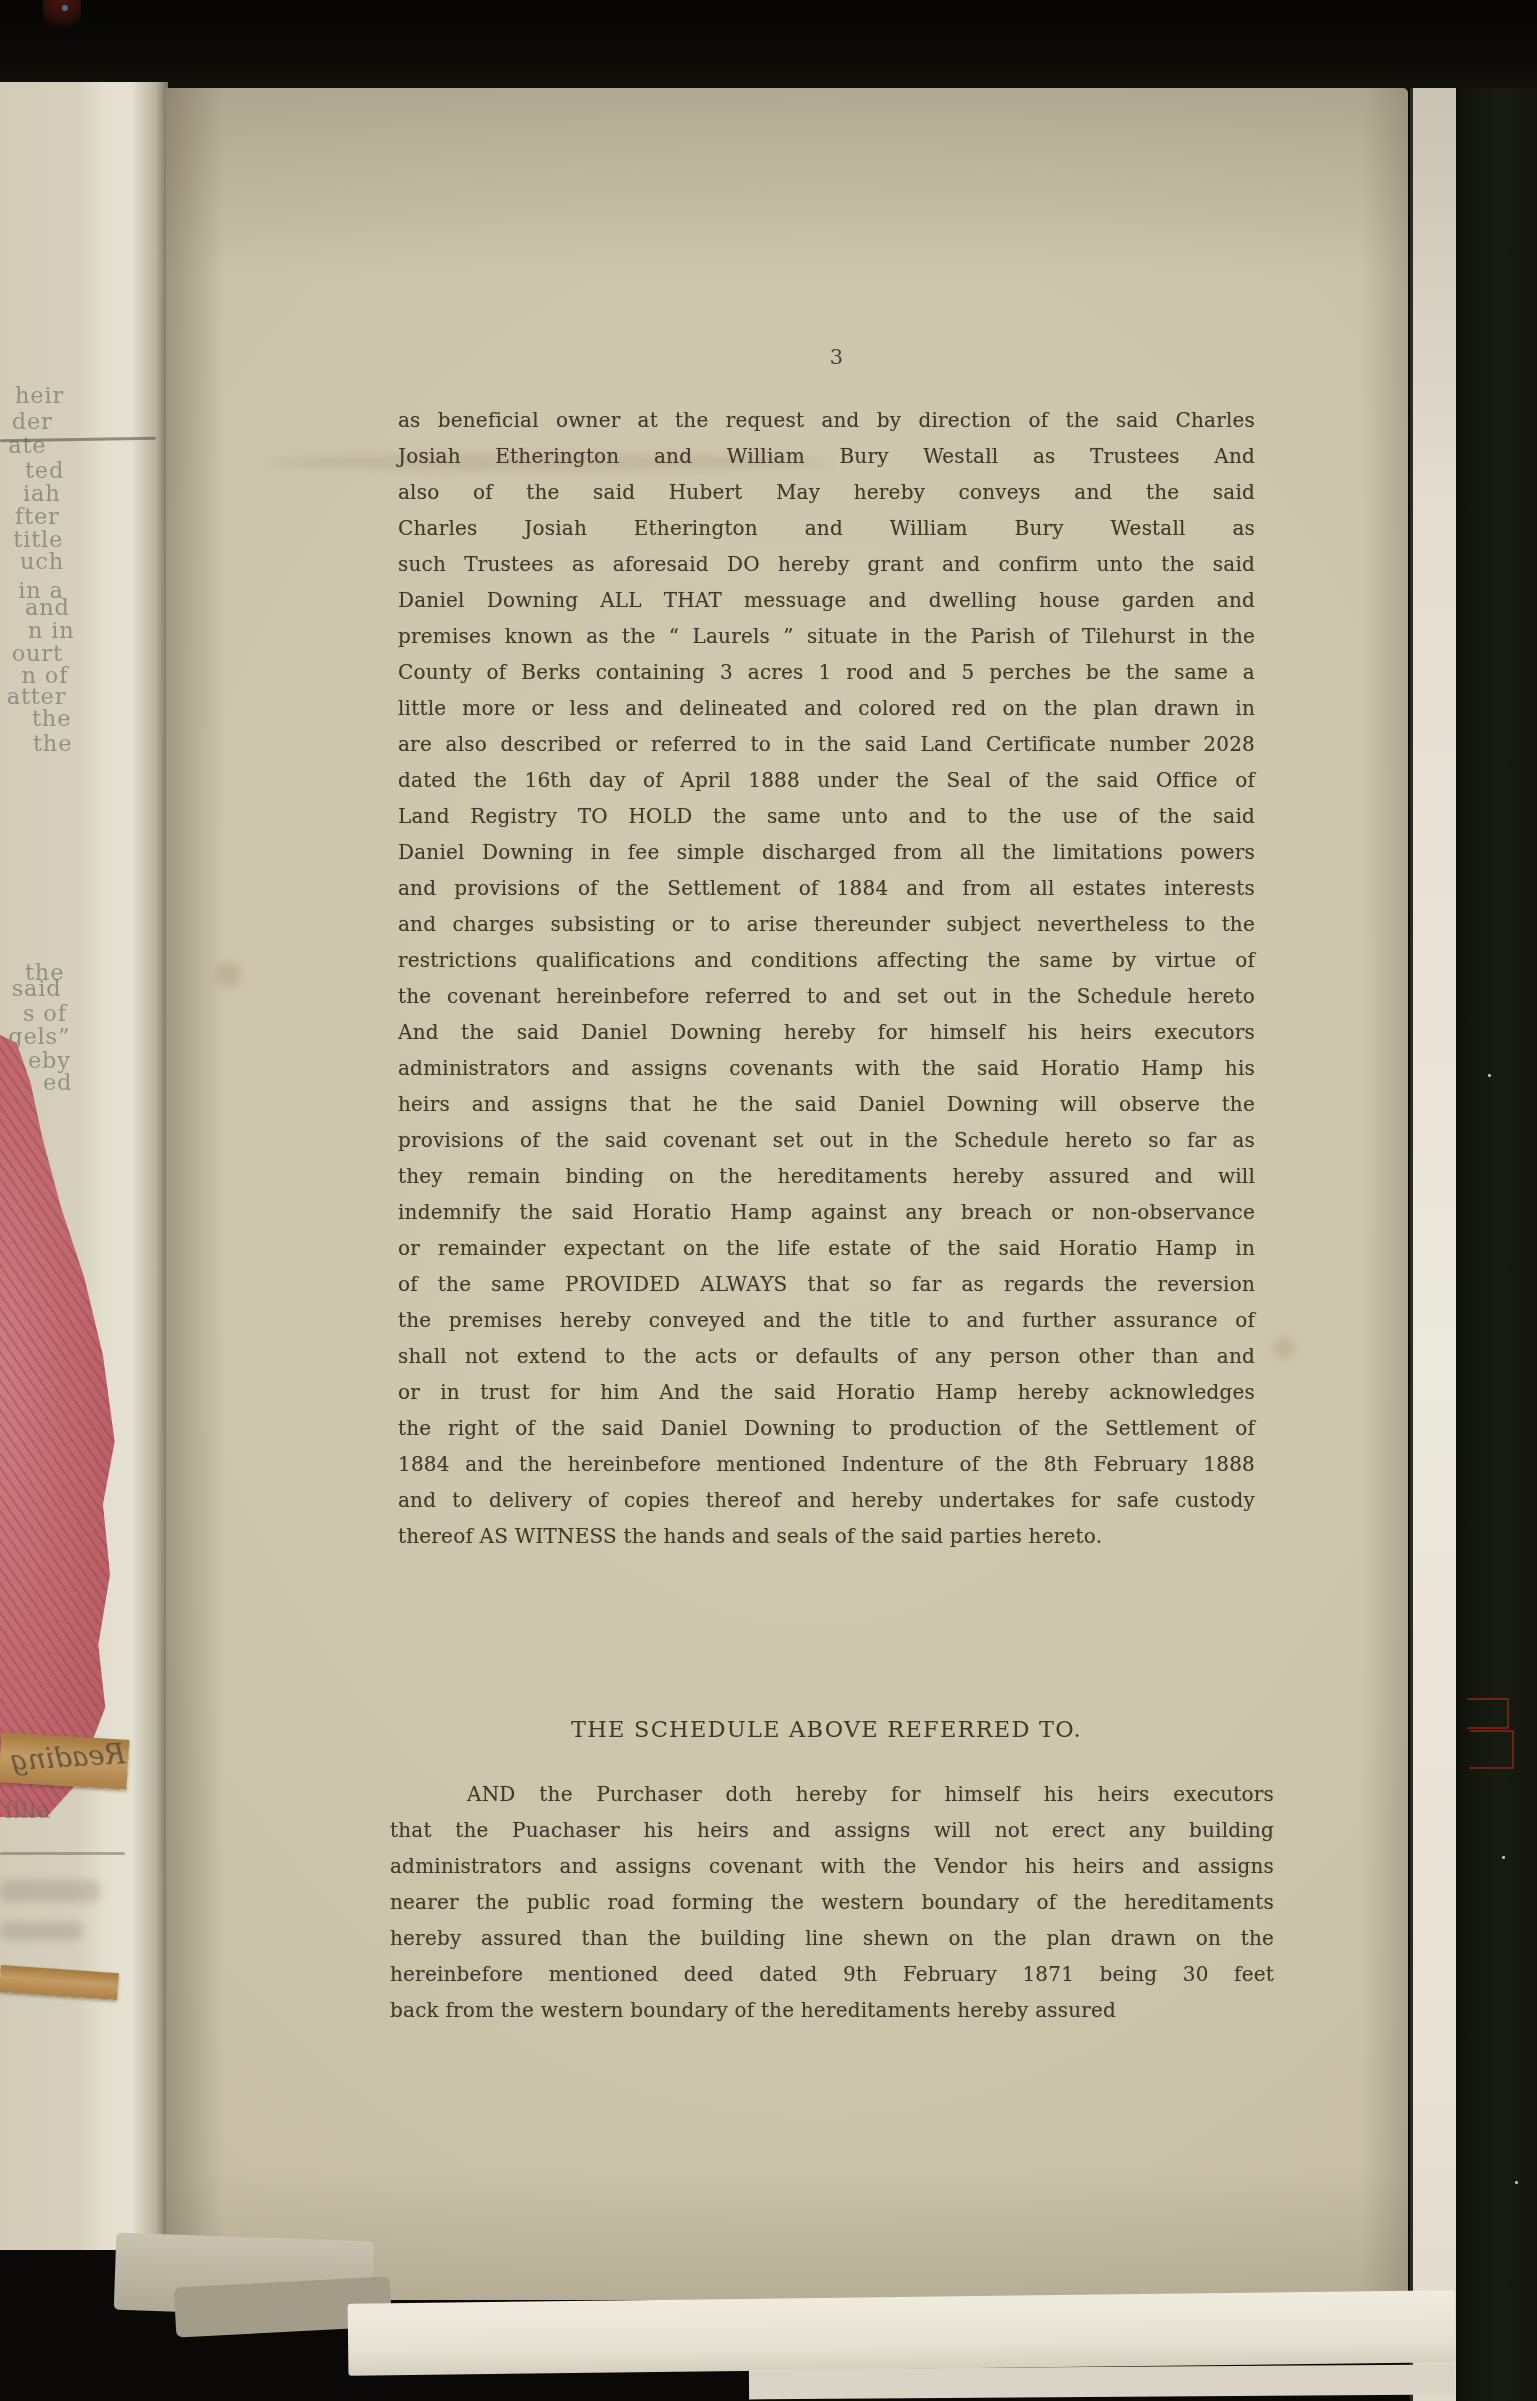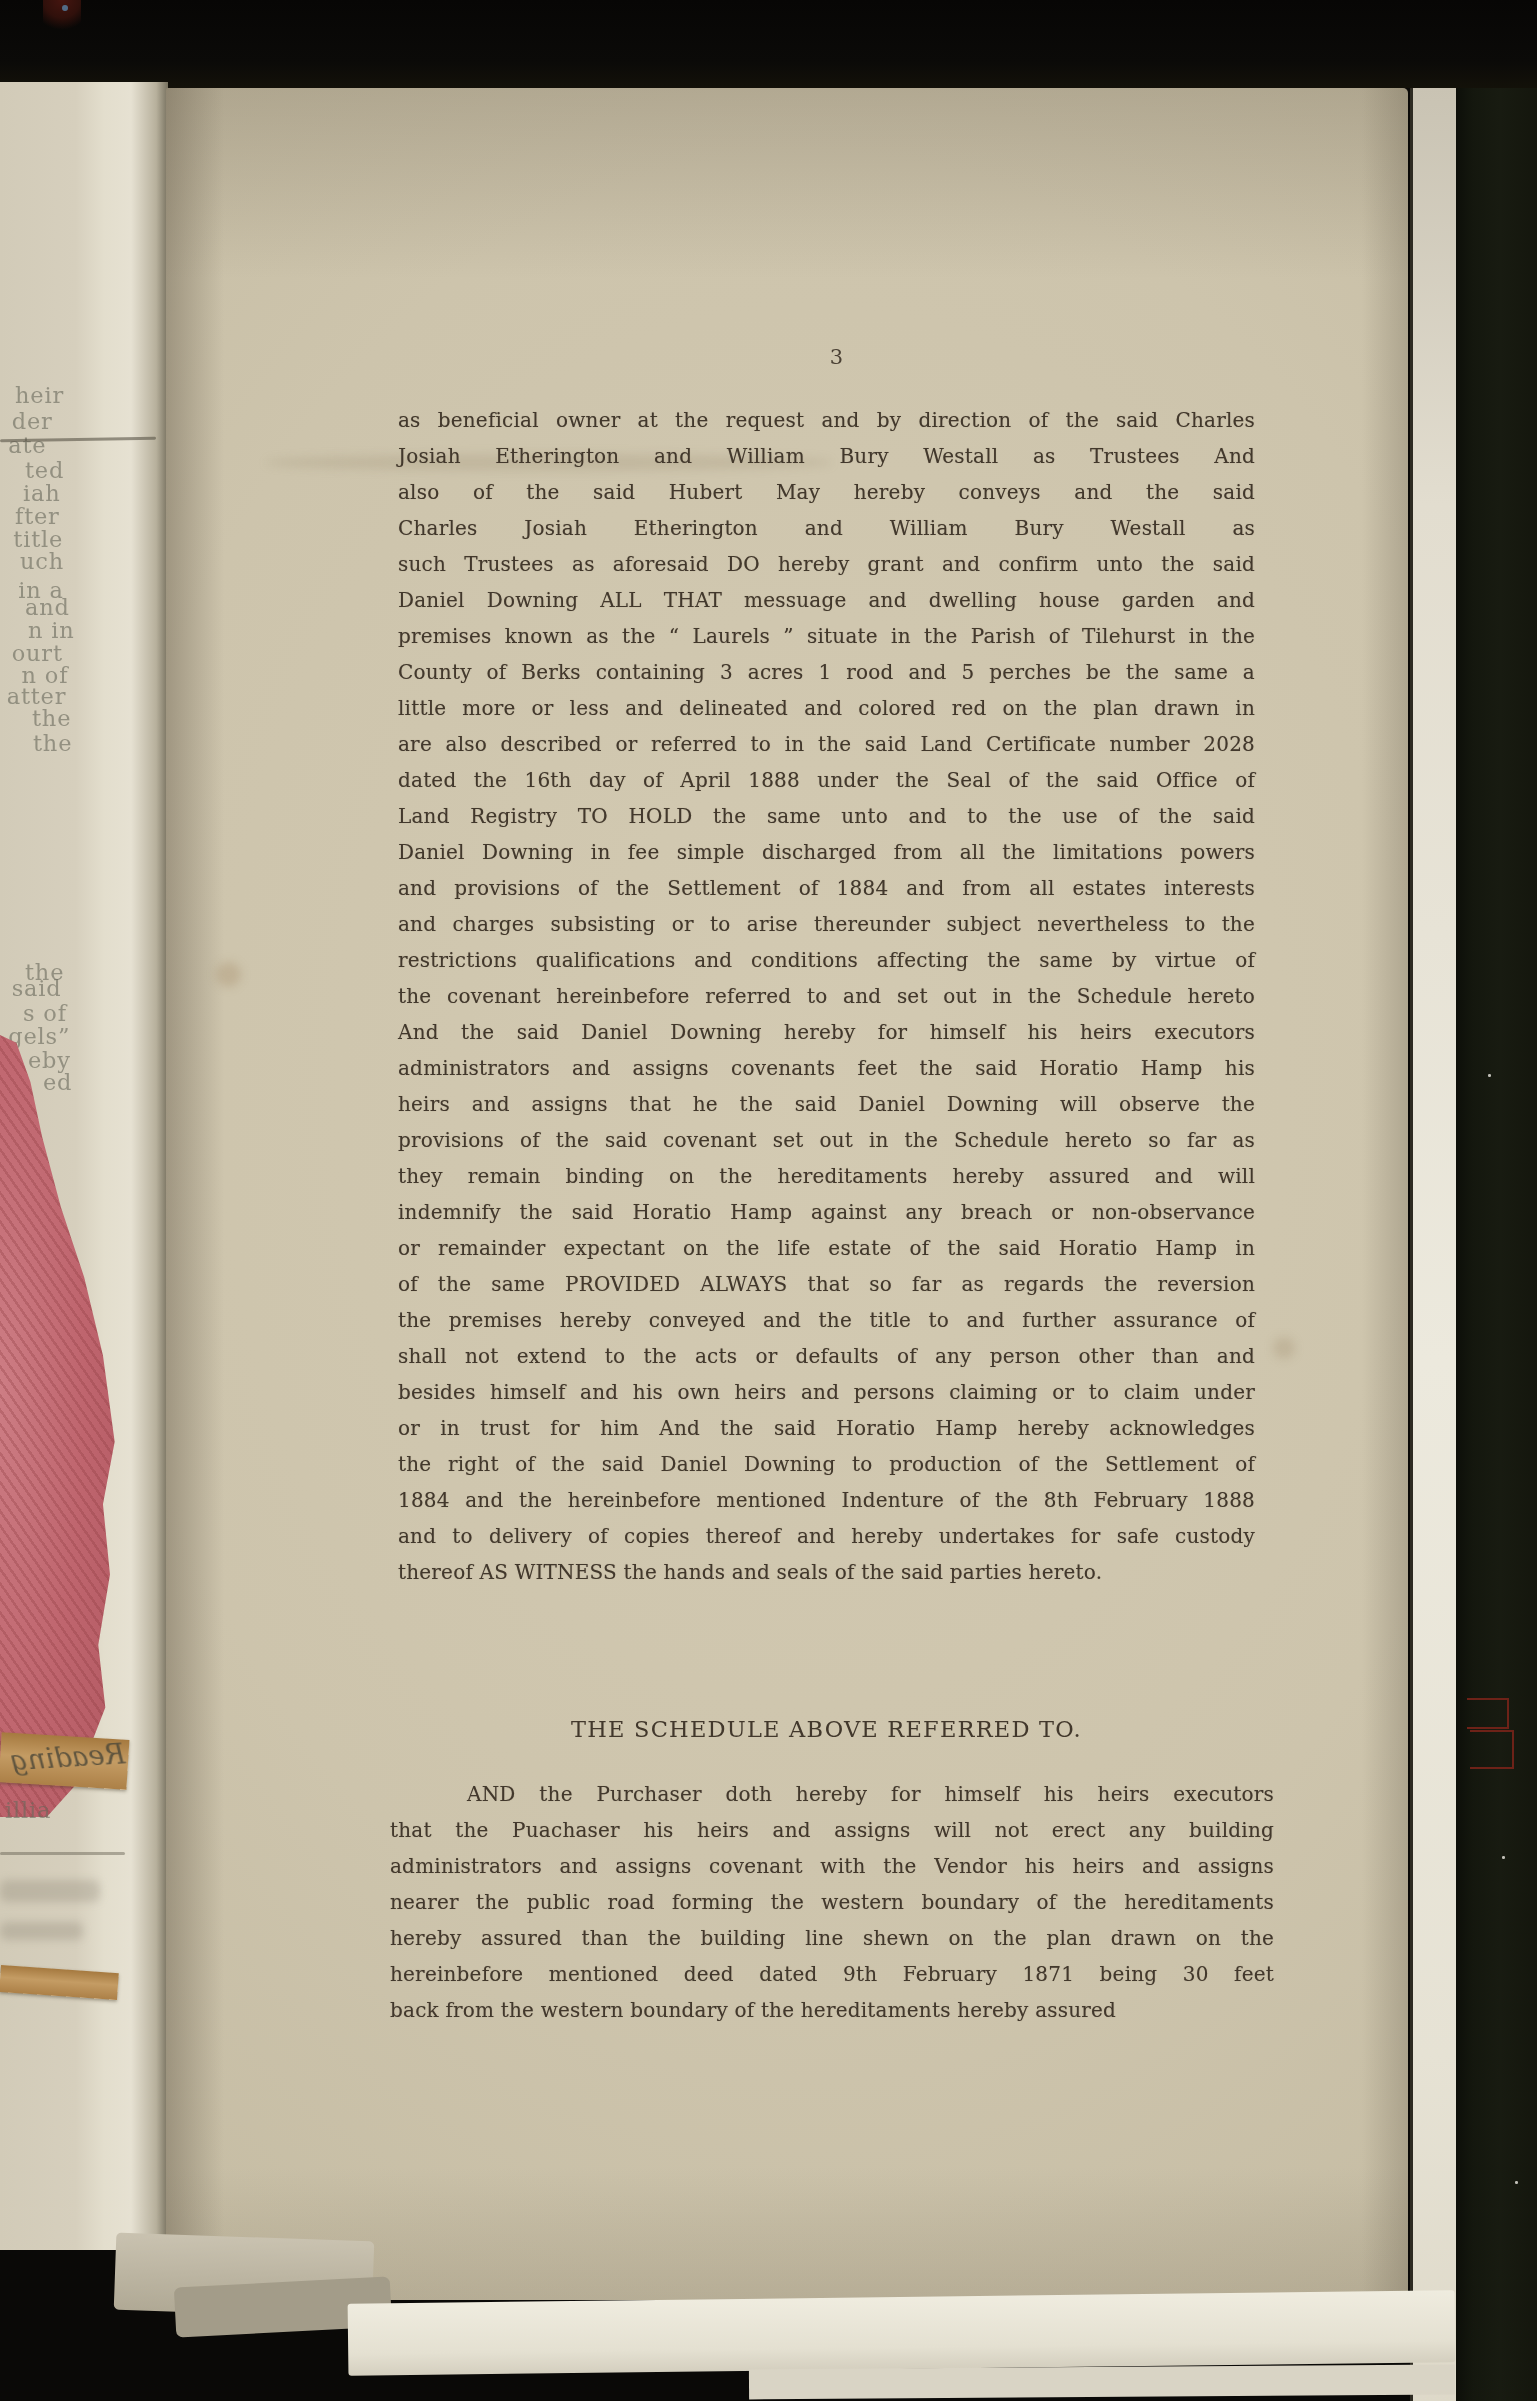--- a/index.html
+++ b/index.html
@@ -161,30 +161,29 @@
     <div class="line j">little more or less and delineated and colored red on the plan drawn in</div>
     <div class="line j">are also described or referred to in the said Land Certificate number 2028</div>
     <div class="line j">dated the 16th day of April 1888 under the Seal of the said Office of</div>
     <div class="line j">Land Registry TO HOLD the same unto and to the use of the said</div>
     <div class="line j">Daniel Downing in fee simple discharged from all the limitations powers</div>
     <div class="line j">and provisions of the Settlement of 1884 and from all estates interests</div>
     <div class="line j">and charges subsisting or to arise thereunder subject nevertheless to the</div>
     <div class="line j">restrictions qualifications and conditions affecting the same by virtue of</div>
     <div class="line j">the covenant hereinbefore referred to and set out in the Schedule hereto</div>
     <div class="line j">And the said Daniel Downing hereby for himself his heirs executors</div>
-    <div class="line j">administrators and assigns covenants feet the said Horatio Hamp his</div>
+    <div class="line j">administrators and assigns covenants with the said Horatio Hamp his</div>
     <div class="line j">heirs and assigns that he the said Daniel Downing will observe the</div>
     <div class="line j">provisions of the said covenant set out in the Schedule hereto so far as</div>
     <div class="line j">they remain binding on the hereditaments hereby assured and will</div>
     <div class="line j">indemnify the said Horatio Hamp against any breach or non-observance</div>
     <div class="line j">or remainder expectant on the life estate of the said Horatio Hamp in</div>
     <div class="line j">of the same PROVIDED ALWAYS that so far as regards the reversion</div>
     <div class="line j">the premises hereby conveyed and the title to and further assurance of</div>
     <div class="line j">shall not extend to the acts or defaults of any person other than and</div>
-    <div class="line j">besides himself and his own heirs and persons claiming or to claim under</div>
     <div class="line j">or in trust for him And the said Horatio Hamp hereby acknowledges</div>
     <div class="line j">the right of the said Daniel Downing to production of the Settlement of</div>
     <div class="line j">1884 and the hereinbefore mentioned Indenture of the 8th February 1888</div>
     <div class="line j">and to delivery of copies thereof and hereby undertakes for safe custody</div>
     <div class="line">thereof  AS WITNESS the hands and seals of the said parties hereto.</div>
   </div>
 
   <div class="heading">THE SCHEDULE ABOVE REFERRED TO.</div>
 
   <div class="textcol block2">

